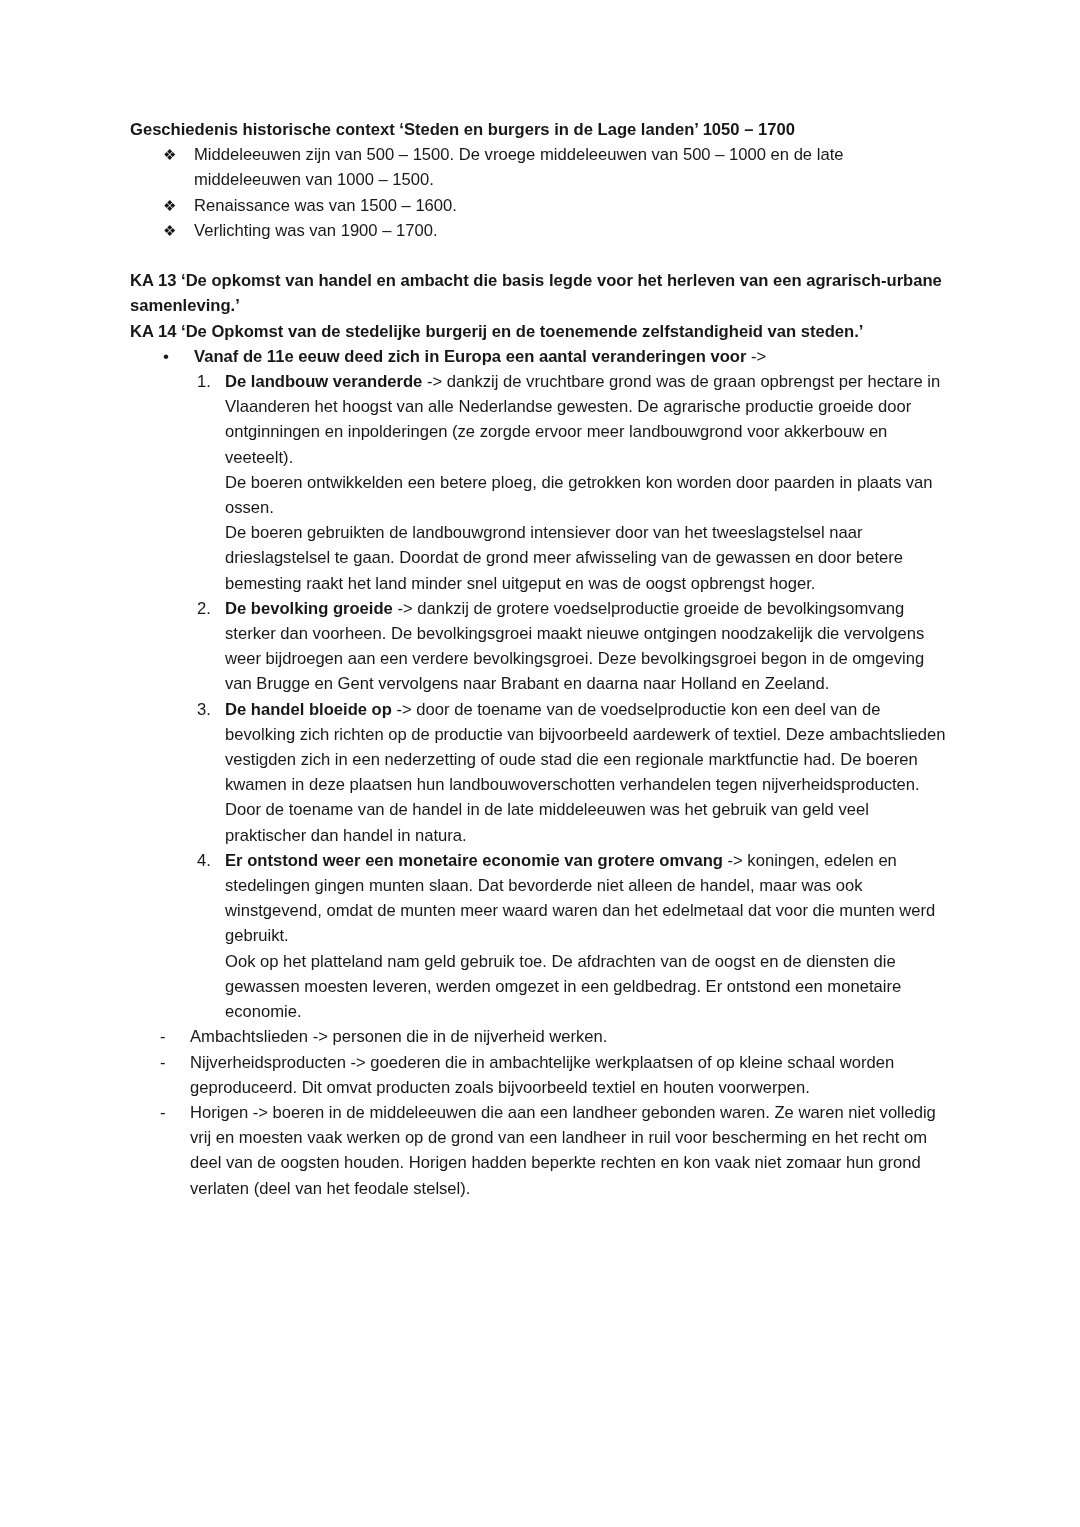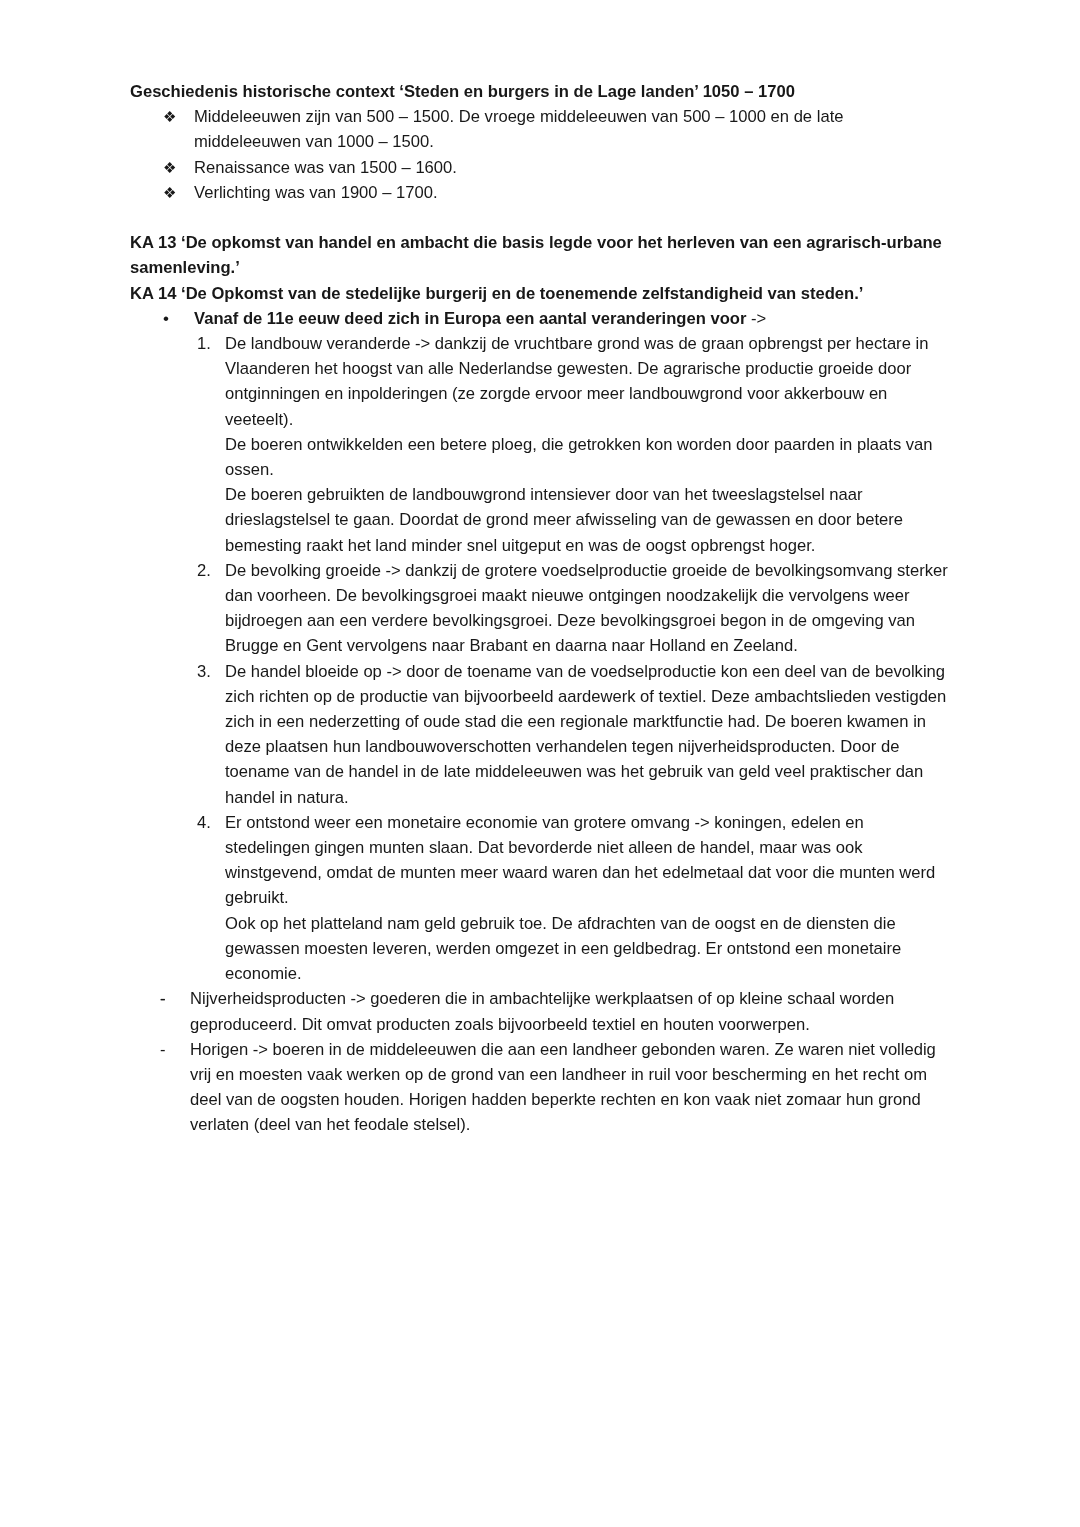--- a/index.html
+++ b/index.html
@@ -13,21 +13,21 @@
     font-family: "Liberation Sans", sans-serif;
     color: #181818;
     -webkit-font-smoothing: antialiased;
   }
   .page {
     position: relative;
     width: 1080px;
     height: 1079px;
     background: #ffffff;
     box-sizing: border-box;
-    padding: 79px 130px 0 130px;
+    padding: 117px 130px 0 130px;
   }
   .doc {
     font-size: 16.6px;
     line-height: 25.2px;
   }
   .heading {
     font-weight: bold;
     margin: 0;
   }
   .spacer {
@@ -105,21 +105,21 @@
     margin: 0;
   }
   .list-dash > li .marker {
     position: absolute;
     left: 30px;
     top: 0;
     line-height: 25.2px;
   }
 
   .lead {
-    font-weight: normal;
+    font-weight: bold;
   }
   .para {
     margin: 0;
   }
 </style>
 </head>
 <body>
 
 <div class="page">
   <div class="doc">
@@ -166,20 +166,21 @@
       </li>
       <li>
         <span class="marker">4.</span><span class="lead">Er ontstond weer een monetaire economie van grotere omvang</span><span> -&gt; koningen, edelen en stedelingen gingen munten slaan. Dat bevorderde niet alleen de handel, maar was ook winstgevend, omdat de munten meer waard waren dan het edelmetaal dat voor die munten werd gebruikt.</span>
         <p class="para">Ook op het platteland nam geld gebruik toe. De afdrachten van de oogst en de diensten die gewassen moesten leveren, werden omgezet in een geldbedrag. Er ontstond een monetaire economie.</p>
       </li>
     </ol>
 
     <ul class="list-dash">
       <li>
         <span class="marker">-</span>
+        <span>Ambachtslieden -&gt; personen die in de nijverheid werken.</span>
       </li>
       <li>
         <span class="marker">-</span>
         <span>Nijverheidsproducten -&gt; goederen die in ambachtelijke werkplaatsen of op kleine schaal worden geproduceerd. Dit omvat producten zoals bijvoorbeeld textiel en houten voorwerpen.</span>
       </li>
       <li>
         <span class="marker">-</span>
         <span>Horigen -&gt; boeren in de middeleeuwen die aan een landheer gebonden waren. Ze waren niet volledig vrij en moesten vaak werken op de grond van een landheer in ruil voor bescherming en het recht om deel van de oogsten houden. Horigen hadden beperkte rechten en kon vaak niet zomaar hun grond verlaten (deel van het feodale stelsel).</span>
       </li>
     </ul>

